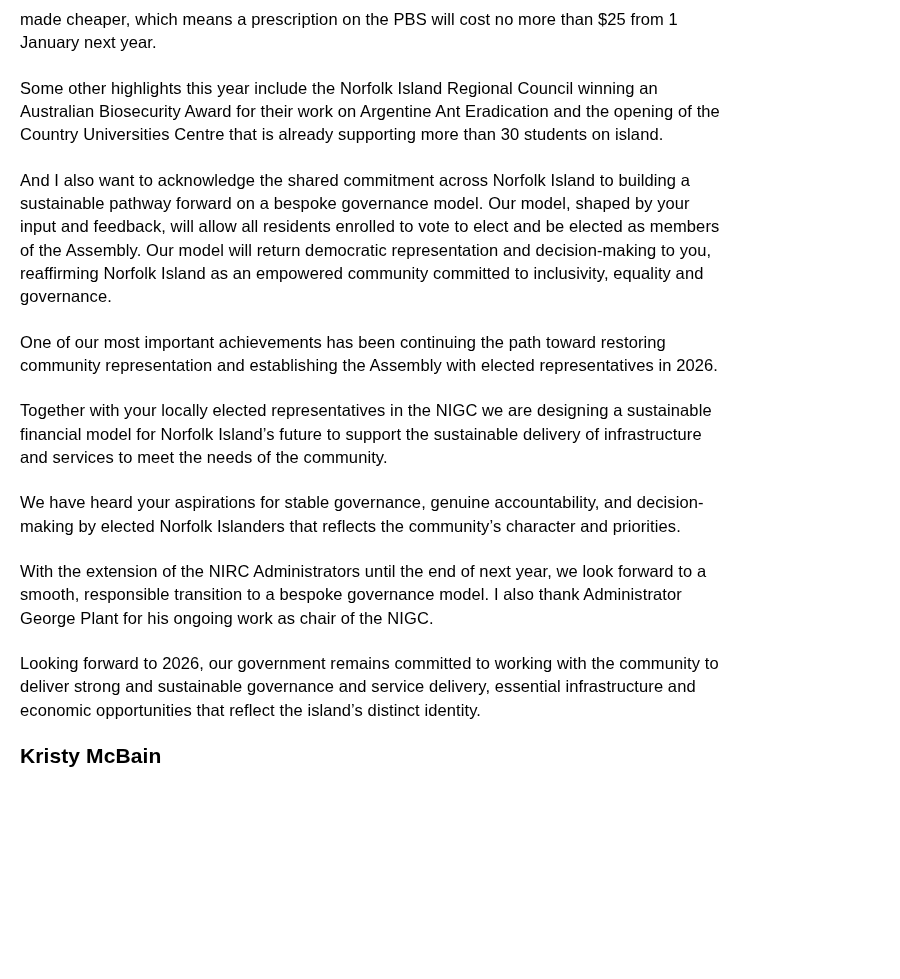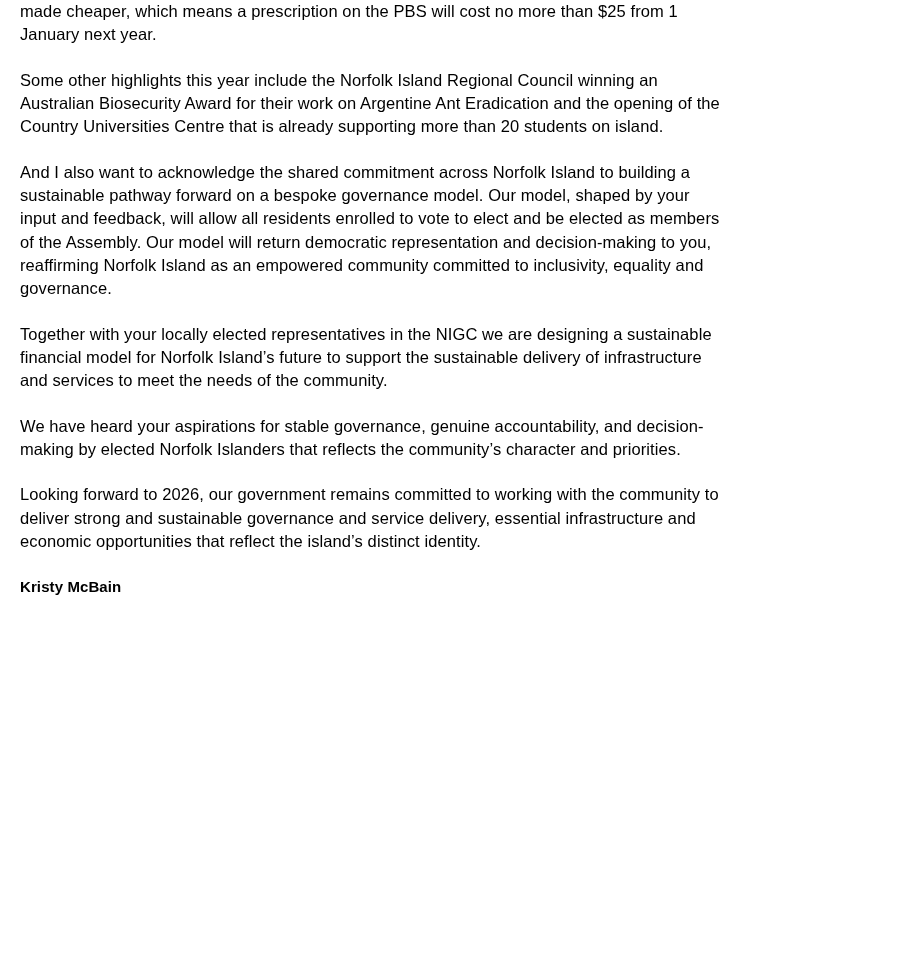--- a/index.html
+++ b/index.html
@@ -11,61 +11,66 @@
     width: 900px;
     height: 979px;
     font-family: "Liberation Sans", sans-serif;
     color: #000000;
     overflow: hidden;
   }
   .page {
     box-sizing: border-box;
     width: 900px;
     height: 979px;
-    padding: 0 18px 0 20px;
+    padding: 8px 18px 0 20px;
   }
   .doc-paragraph {
     margin: 0 0 22px 0;
     font-size: 16.5px;
     line-height: 23.33px;
     color: #000000;
     white-space: pre-line;
     letter-spacing: 0.1px;
   }
   .signature {
     margin-top: 22px;
   }
   .signature-line {
     margin: 0;
-    font-size: 15px;
+    font-size: 21px;
     line-height: 23.6px;
     font-weight: bold;
     color: #000000;
     letter-spacing: 0.1px;
   }
 </style>
 </head>
 <body>
 
 <div class="page">
   <p class="doc-paragraph">made cheaper, which means a prescription on the PBS will cost no more than $25 from 1
 January next year.</p>
   <p class="doc-paragraph">Some other highlights this year include the Norfolk Island Regional Council winning an
 Australian Biosecurity Award for their work on Argentine Ant Eradication and the opening of the
-Country Universities Centre that is already supporting more than 20 students on island.</p>
+Country Universities Centre that is already supporting more than 30 students on island.</p>
   <p class="doc-paragraph">And I also want to acknowledge the shared commitment across Norfolk Island to building a
 sustainable pathway forward on a bespoke governance model. Our model, shaped by your
 input and feedback, will allow all residents enrolled to vote to elect and be elected as members
 of the Assembly. Our model will return democratic representation and decision-making to you,
 reaffirming Norfolk Island as an empowered community committed to inclusivity, equality and
 governance.</p>
+  <p class="doc-paragraph">One of our most important achievements has been continuing the path toward restoring
+community representation and establishing the Assembly with elected representatives in 2026.</p>
   <p class="doc-paragraph">Together with your locally elected representatives in the NIGC we are designing a sustainable
 financial model for Norfolk Island’s future to support the sustainable delivery of infrastructure
 and services to meet the needs of the community.</p>
   <p class="doc-paragraph">We have heard your aspirations for stable governance, genuine accountability, and decision-
 making by elected Norfolk Islanders that reflects the community’s character and priorities.</p>
+  <p class="doc-paragraph">With the extension of the NIRC Administrators until the end of next year, we look forward to a
+smooth, responsible transition to a bespoke governance model. I also thank Administrator
+George Plant for his ongoing work as chair of the NIGC.</p>
   <p class="doc-paragraph">Looking forward to 2026, our government remains committed to working with the community to
 deliver strong and sustainable governance and service delivery, essential infrastructure and
 economic opportunities that reflect the island’s distinct identity.</p>
   <div class="signature">
     <p class="signature-line">Kristy McBain</p>
   </div>
 </div>
 
 </body></html>

